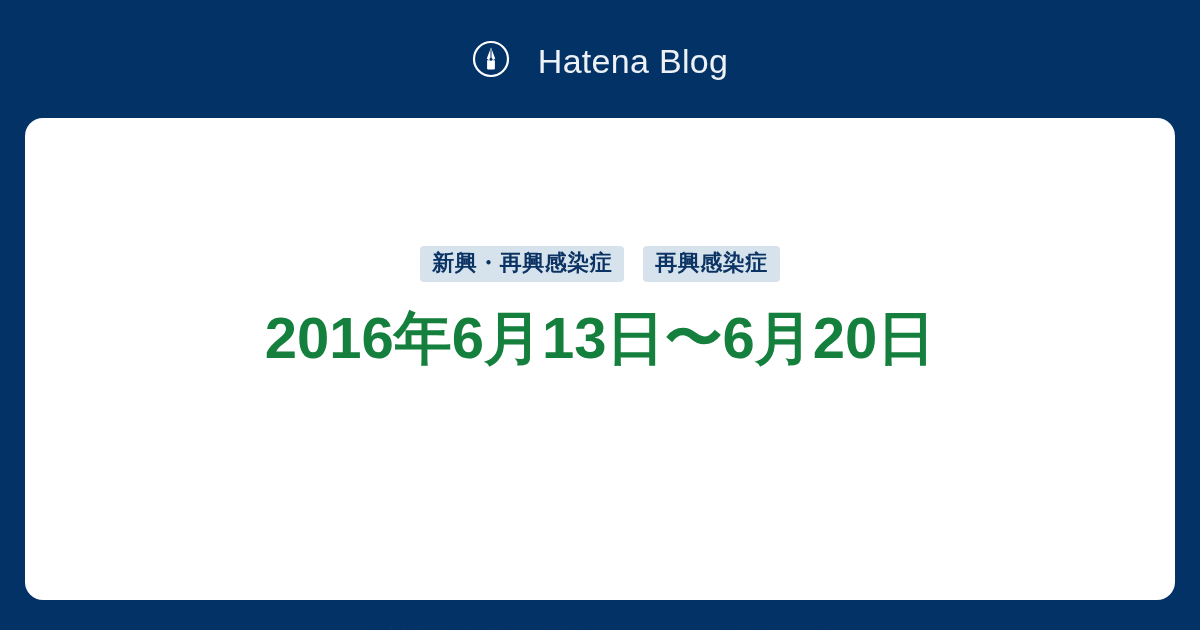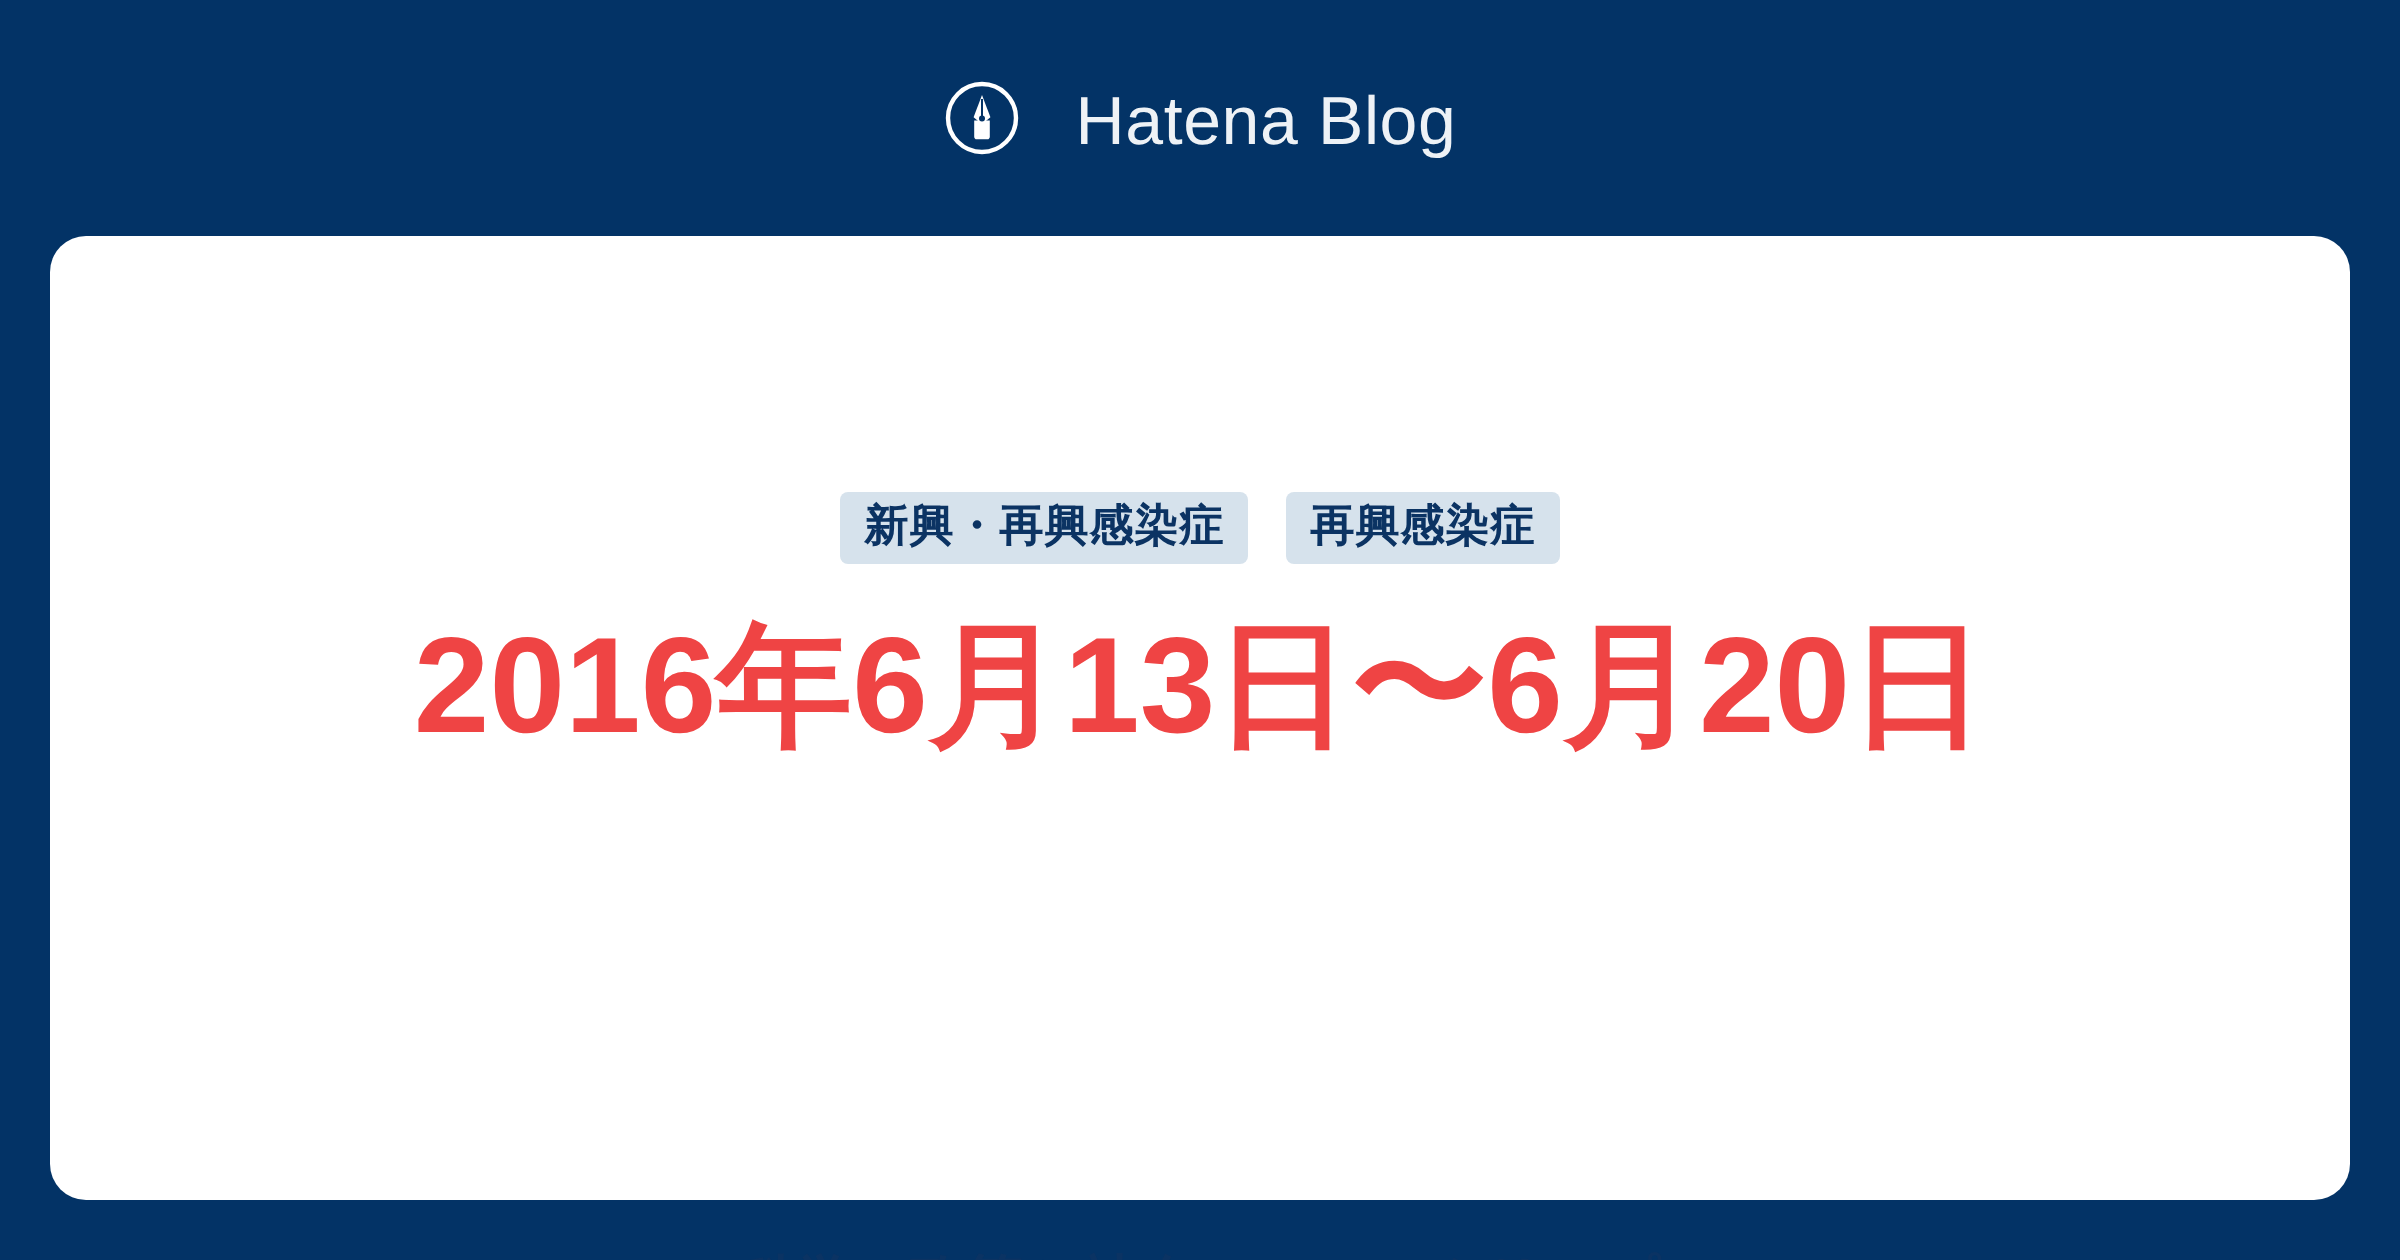--- a/index.html
+++ b/index.html
@@ -96,22 +96,22 @@
     font-weight: bold;
     line-height: 1;
     padding: 6px 12px 8px 12px;
     border-radius: 4px;
     white-space: nowrap;
     letter-spacing: 0.5px;
   }
 
   .entry-title {
     margin: 24px 0 0 0;
-    color: #ef4444;
-    font-size: 68px;
+    color: #15803d;
+    font-size: 58px;
     font-weight: bold;
     line-height: 1.1;
     letter-spacing: 0px;
     text-align: center;
     white-space: nowrap;
   }
 
   .blog-title {
     position: absolute;
     left: 0;

